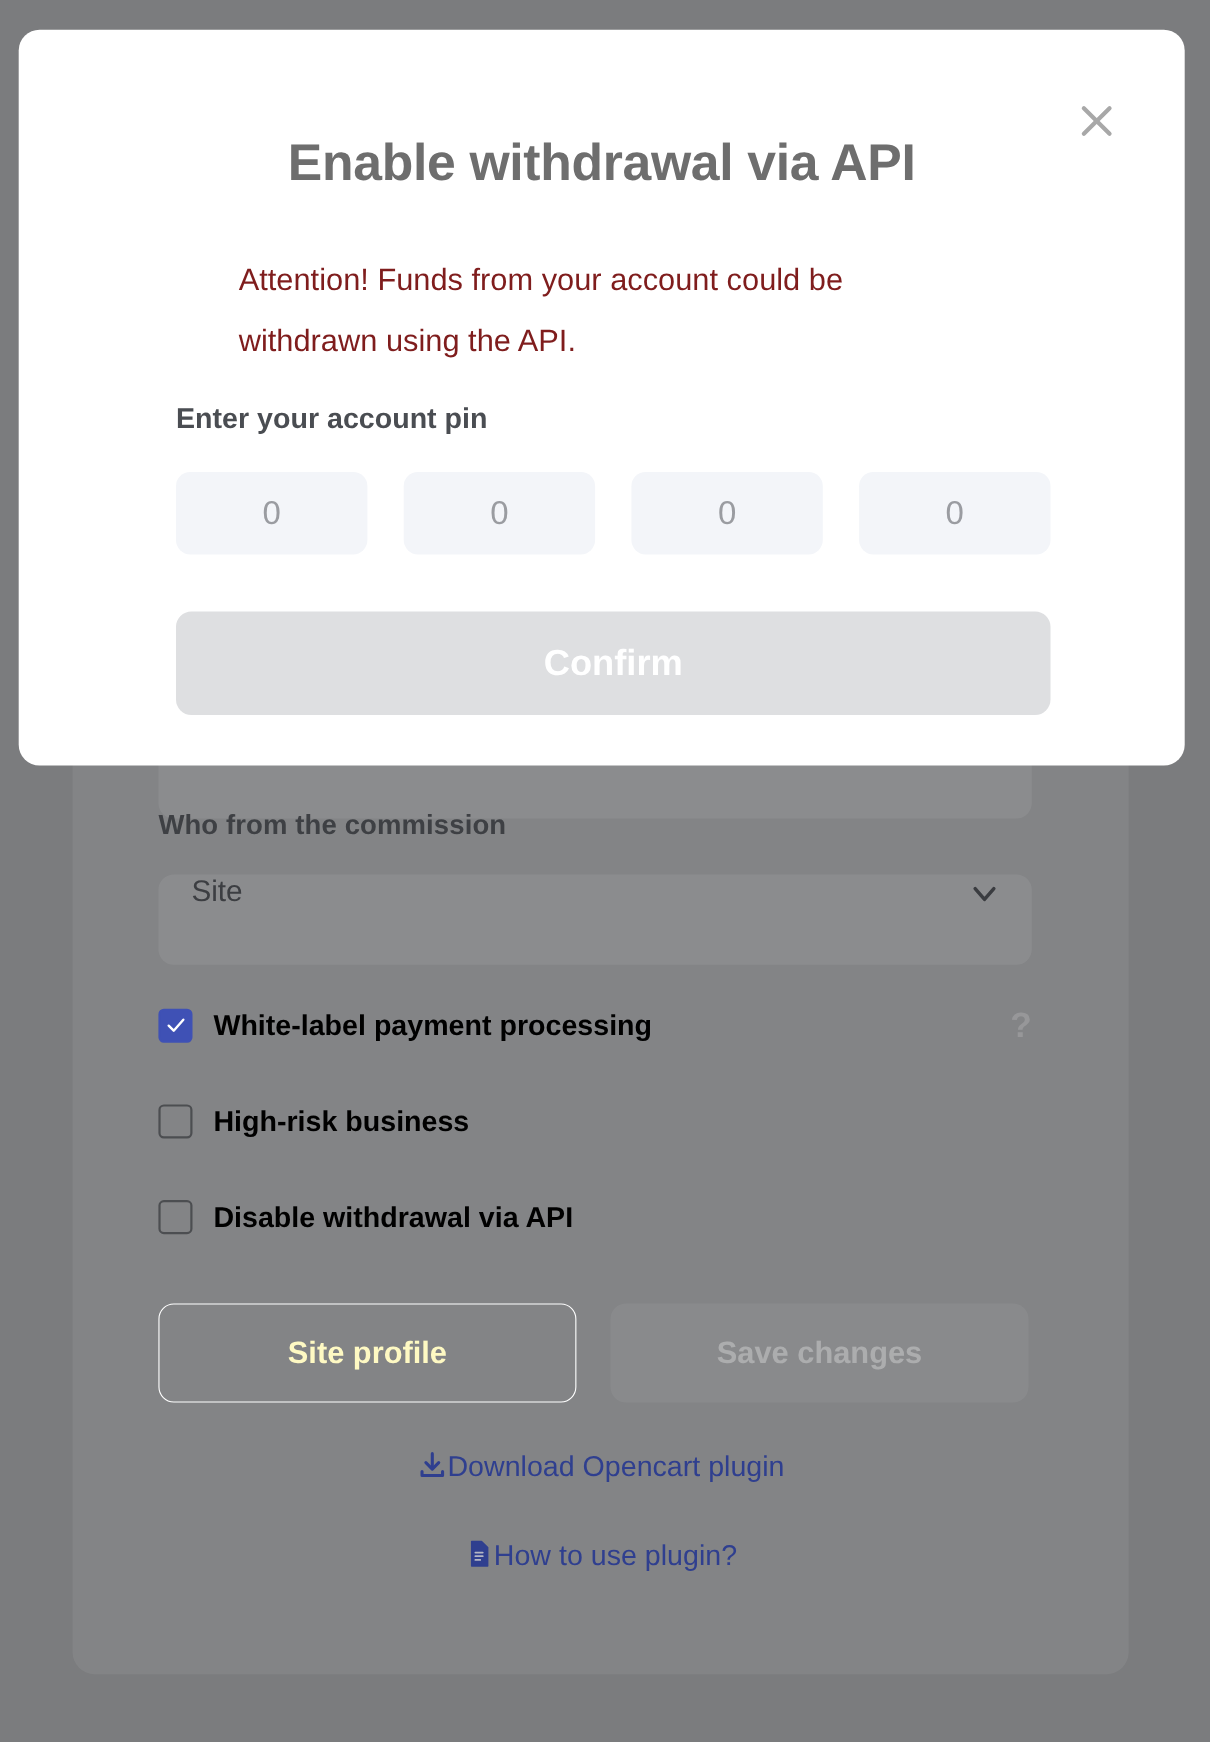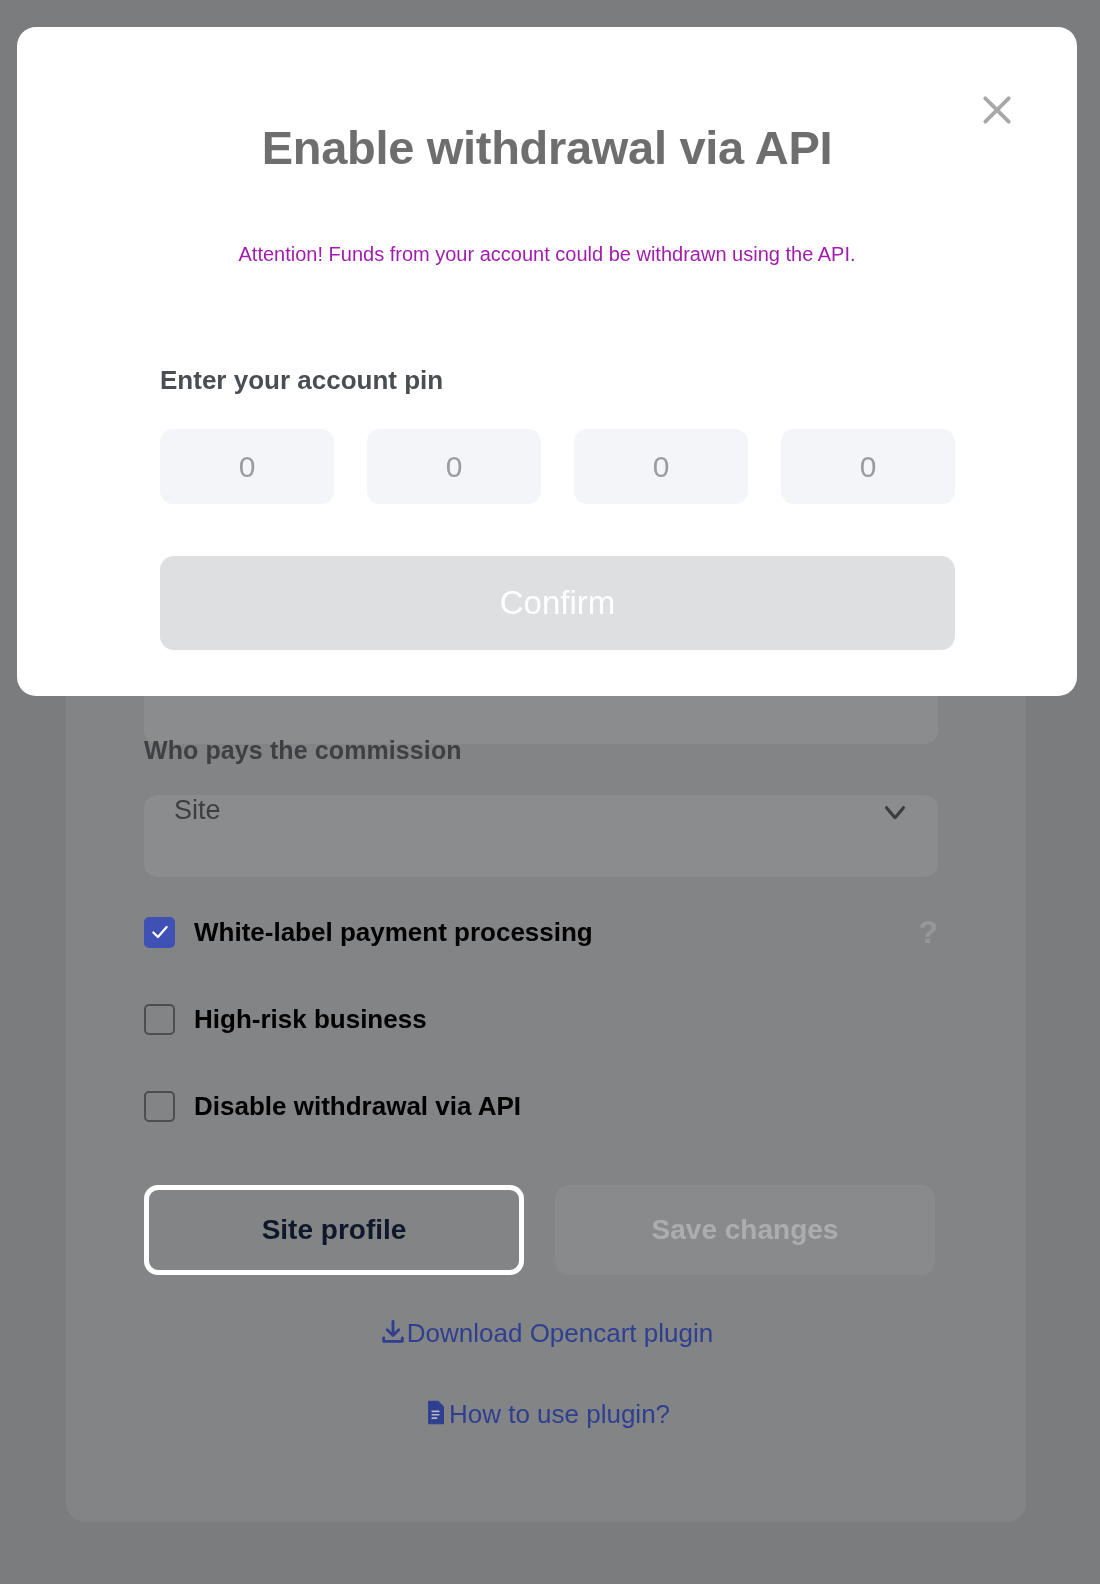--- a/index.html
+++ b/index.html
@@ -121,22 +121,22 @@
     border-radius: 14px;
     display: flex;
     align-items: center;
     justify-content: center;
     font-size: 28px;
     font-weight: bold;
     cursor: pointer;
   }
   .btn-outline {
     width: 380px;
-    border: 5px solid #ffffff;
-    color: #0f172a;
+    border: 1px solid #ffffff;
+    color: #fef9c3;
     background: transparent;
   }
   .btn-disabled {
     width: 380px;
     background: rgba(255,255,255,0.055);
     color: rgba(255,255,255,0.30);
     border: none;
   }
 
   
@@ -183,24 +183,23 @@
     font-size: 47px;
     font-weight: bold;
     color: #6e6e6e;
     letter-spacing: -0.3px;
   }
   #modal-message {
     position: absolute;
     left: 200px;
     right: 200px;
     top: 200px;
-    text-align: center;
-    font-size: 20px;
+    font-size: 28px;
     line-height: 55px;
-    color: #a21caf;
+    color: #7f1d1d;
   }
   #pin-label {
     position: absolute;
     left: 143px;
     top: 338px;
     font-size: 26px;
     font-weight: bold;
     color: #4a4d52;
   }
   #pin-row {
@@ -229,34 +228,34 @@
     left: 143px;
     top: 529px;
     width: 795px;
     height: 94px;
     background: #dedfe1;
     border: none;
     border-radius: 14px;
     color: #ffffff;
     font-family: "Liberation Sans", sans-serif;
     font-size: 33px;
-    font-weight: normal;
+    font-weight: bold;
     cursor: pointer;
   }
 </style>
 </head>
 <body>
 
 <div id="background-page">
 
   <div id="settings-card">
 
     <div class="ghost-input"></div>
 
-    <div class="field-label" style="top:96px;">Who pays the commission</div>
+    <div class="field-label" style="top:96px;">Who from the commission</div>
 
     <div class="select-box" style="top:155px;">
       <span class="select-value">Site</span>
       <span class="chevron">
         <svg width="34" height="34" viewBox="0 0 24 24" fill="none" stroke="#3a3c40" stroke-width="2.2" stroke-linecap="round" stroke-linejoin="round">
           <polyline points="6 9 12 16 18 9"></polyline>
         </svg>
       </span>
     </div>
 

